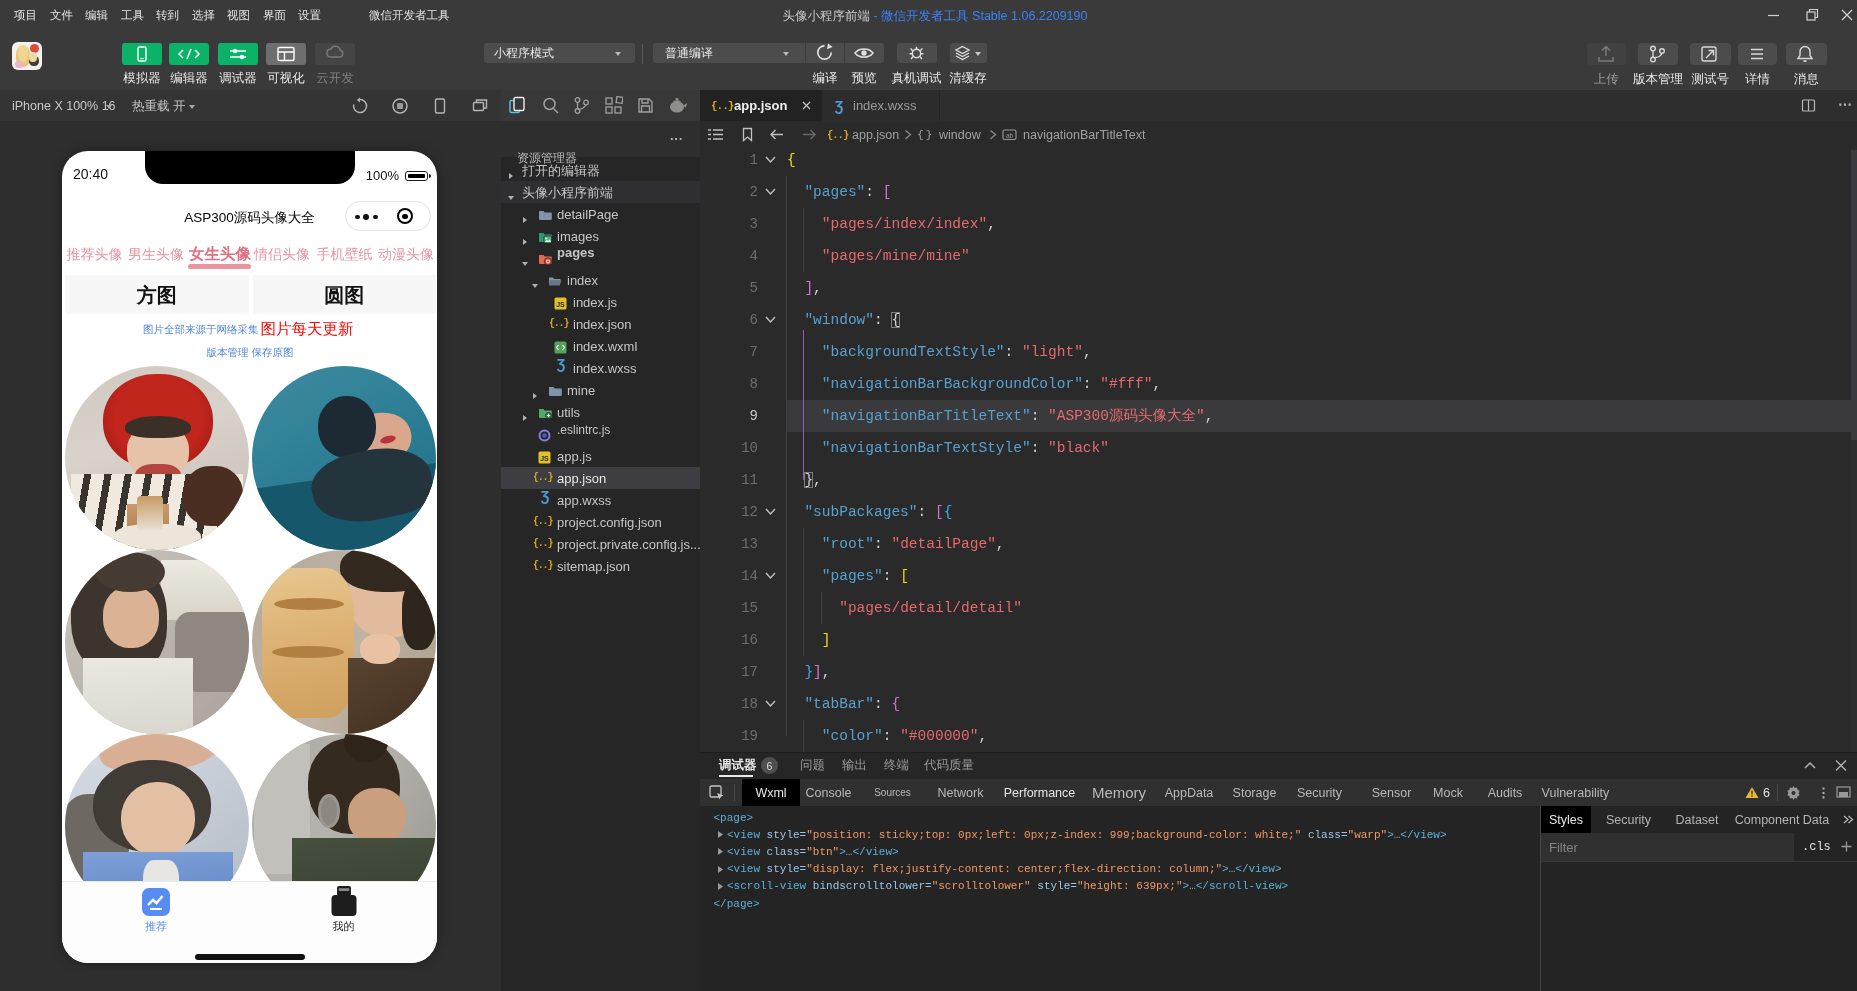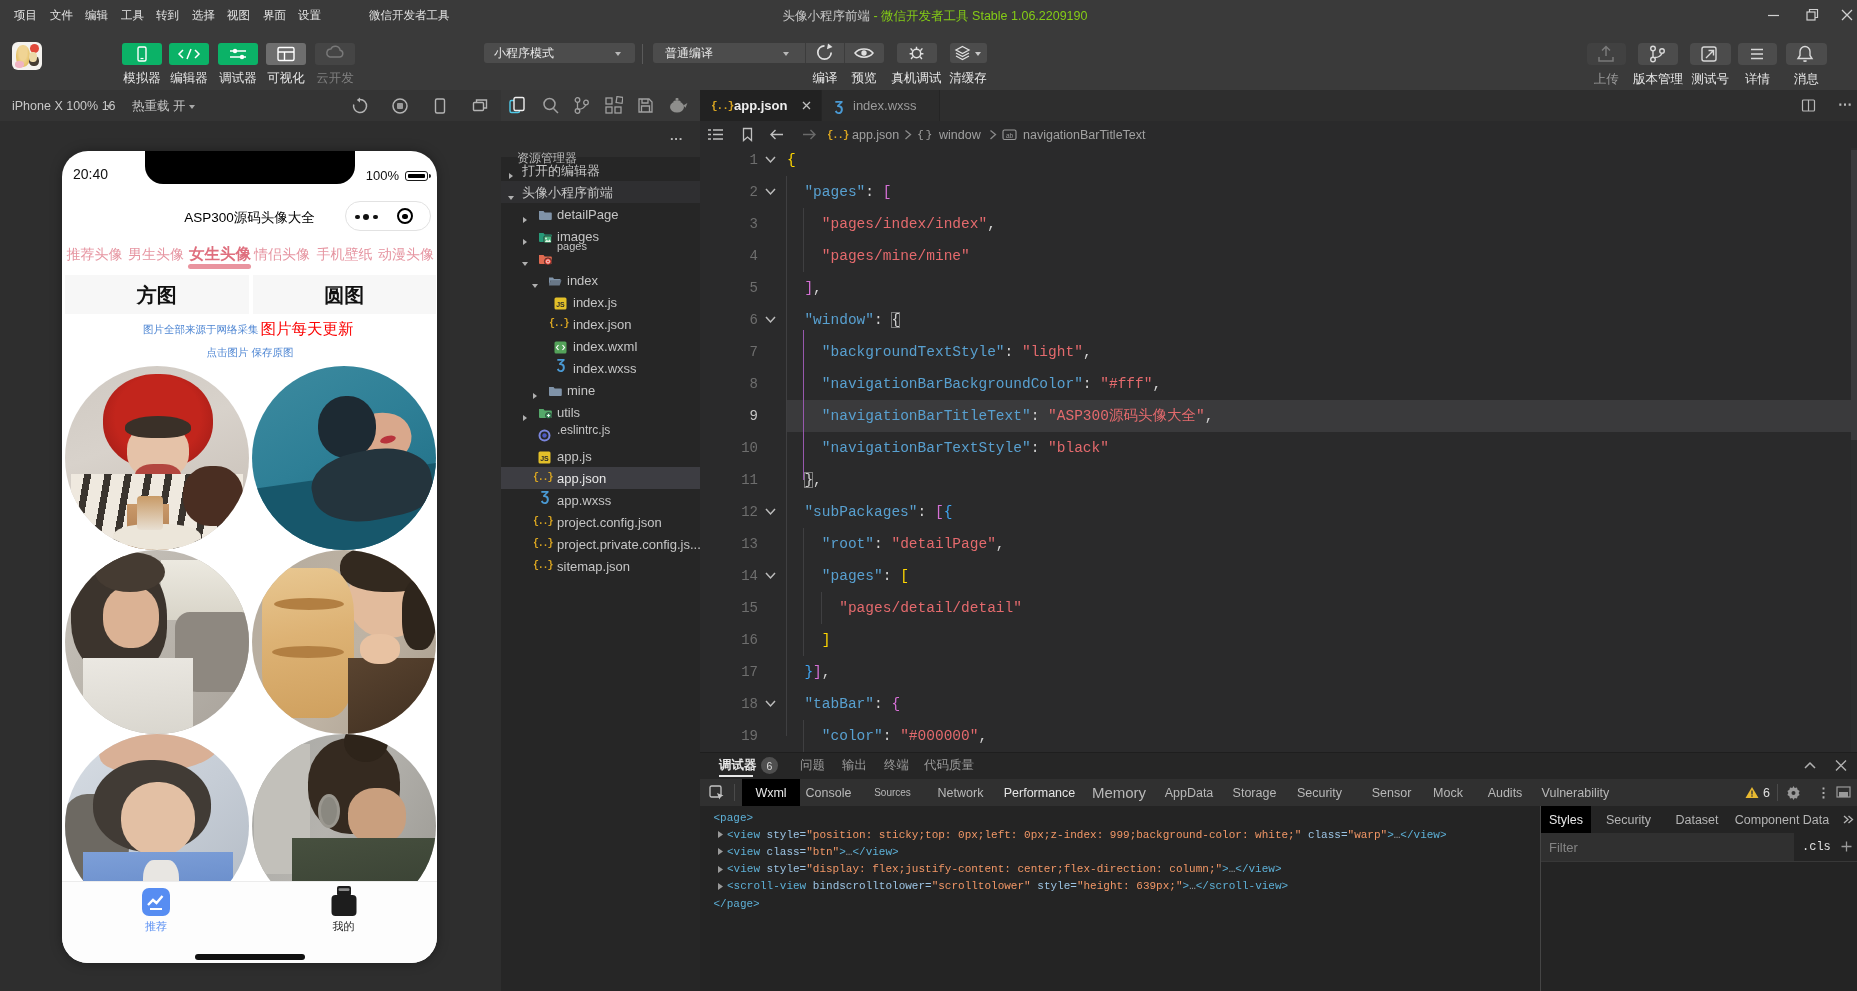--- a/index.html
+++ b/index.html
@@ -8,21 +8,21 @@
 <div style="position:absolute;top:8.0px;font-family:'Liberation Sans',sans-serif;font-size:11.5px;color:#e3e3e3;font-weight:400;line-height:15px;white-space:pre;left:50px;">文件</div>
 <div style="position:absolute;top:8.0px;font-family:'Liberation Sans',sans-serif;font-size:11.5px;color:#e3e3e3;font-weight:400;line-height:15px;white-space:pre;left:85px;">编辑</div>
 <div style="position:absolute;top:8.0px;font-family:'Liberation Sans',sans-serif;font-size:11.5px;color:#e3e3e3;font-weight:400;line-height:15px;white-space:pre;left:121px;">工具</div>
 <div style="position:absolute;top:8.0px;font-family:'Liberation Sans',sans-serif;font-size:11.5px;color:#e3e3e3;font-weight:400;line-height:15px;white-space:pre;left:156px;">转到</div>
 <div style="position:absolute;top:8.0px;font-family:'Liberation Sans',sans-serif;font-size:11.5px;color:#e3e3e3;font-weight:400;line-height:15px;white-space:pre;left:192px;">选择</div>
 <div style="position:absolute;top:8.0px;font-family:'Liberation Sans',sans-serif;font-size:11.5px;color:#e3e3e3;font-weight:400;line-height:15px;white-space:pre;left:227px;">视图</div>
 <div style="position:absolute;top:8.0px;font-family:'Liberation Sans',sans-serif;font-size:11.5px;color:#e3e3e3;font-weight:400;line-height:15px;white-space:pre;left:263px;">界面</div>
 <div style="position:absolute;top:8.0px;font-family:'Liberation Sans',sans-serif;font-size:11.5px;color:#e3e3e3;font-weight:400;line-height:15px;white-space:pre;left:298px;">设置</div>
 <div style="position:absolute;top:8.0px;font-family:'Liberation Sans',sans-serif;font-size:10px;color:#e3e3e3;font-weight:400;line-height:15px;white-space:pre;left:333px;margin-top:20px;">帮助</div>
 <div style="position:absolute;top:8.0px;font-family:'Liberation Sans',sans-serif;font-size:11.5px;color:#e3e3e3;font-weight:400;line-height:15px;white-space:pre;left:369px;">微信开发者工具</div>
-<div style="position:absolute;top:7.5px;font-family:'Liberation Sans',sans-serif;font-size:12.5px;color:#8d8d8d;font-weight:400;line-height:16px;white-space:pre;left:935px;transform:translateX(-50%);"><span style="color:#c9c9c9">头像小程序前端</span><span style="color:#84cc16"> - 微信开发者工具 Stable 1.06.2209190</span></div>
+<div style="position:absolute;top:7.5px;font-family:'Liberation Sans',sans-serif;font-size:12.5px;color:#8d8d8d;font-weight:400;line-height:16px;white-space:pre;left:935px;transform:translateX(-50%);"><span style="color:#c9c9c9">头像小程序前端</span><span style="color:#3b82f6"> - 微信开发者工具 Stable 1.06.2209190</span></div>
 <svg style="position:absolute;left:1766px;top:7px;" width="16" height="16" viewBox="0 0 16 16">
     <path d="M2 8.5 h11" stroke="#d0d0d0" stroke-width="1.2"></path>
   </svg>
 <svg style="position:absolute;left:1803px;top:7px;" width="16" height="16" viewBox="0 0 16 16">
     <rect x="4" y="5" width="8" height="8" fill="none" stroke="#d0d0d0" stroke-width="1.2"></rect>
     <path d="M6.5 5 V2.5 H14.5 V10.5 H12" fill="none" stroke="#d0d0d0" stroke-width="1.2"></path>
   </svg>
 <svg style="position:absolute;left:1839px;top:7px;" width="16" height="16" viewBox="0 0 16 16">
     <path d="M3 3 L13 13 M13 3 L3 13" stroke="#d0d0d0" stroke-width="1.3"></path>
   </svg>
@@ -223,21 +223,21 @@
     </svg></div>
 <div style="position:absolute;top:227.5px;font-family:'Liberation Sans',sans-serif;font-size:13px;color:#c5c5c5;font-weight:400;line-height:17px;white-space:pre;left:557px;">images</div>
 <div style="position:absolute;left:521px;top:254px;width:8px;height:8px;"><svg width="8" height="8" viewBox="0 0 8 8">
       <path d="M1 2 l3 4 3-4 z" fill="#b0b0b0"></path>
     </svg></div>
 <div style="position:absolute;left:538px;top:251.5px;width:14px;height:13px;"><svg width="14" height="14" viewBox="0 0 14 14">
       <path d="M1 3 h4.5 l1.2 1.6 H13 a0.8 0.8 0 0 1 0.8 0.8 V11 a1 1 0 0 1-1 1 H2 a1 1 0 0 1-1-1 z" fill="#e06a50"></path>
       <circle cx="10" cy="9.5" r="3.6" fill="#e8473a" stroke="#262626" stroke-width="0.8"></circle>
       <circle cx="10" cy="9.5" r="1.6" fill="none" stroke="#fff" stroke-width="0.8"></circle>
     </svg></div>
-<div style="position:absolute;top:238px;font-family:'Liberation Sans',sans-serif;font-size:11px;color:#c5c5c5;font-weight:400;line-height:17px;white-space:pre;left:557px;">pages</div>
+<div style="position:absolute;top:244px;font-family:'Liberation Sans',sans-serif;font-size:13px;color:#c5c5c5;font-weight:700;line-height:17px;white-space:pre;left:557px;">pages</div>
 <div style="position:absolute;left:531px;top:276px;width:8px;height:8px;"><svg width="8" height="8" viewBox="0 0 8 8">
       <path d="M1 2 l3 4 3-4 z" fill="#b0b0b0"></path>
     </svg></div>
 <div style="position:absolute;left:548px;top:273.5px;width:14px;height:13px;"><svg width="14" height="14" viewBox="0 0 14 14">
       <path d="M1 3.5 h4 l1 1.5 h6.5 v1.5 h-10 l-1.5 5 z" fill="#8093a8"></path>
       <path d="M1 11.5 l1.8-5.3 h10.7 l-1.8 5.3 z" fill="#8093a8" opacity="0.75"></path>
     </svg></div>
 <div style="position:absolute;top:271.5px;font-family:'Liberation Sans',sans-serif;font-size:13px;color:#c5c5c5;font-weight:400;line-height:17px;white-space:pre;left:567px;">index</div>
 <div style="position:absolute;left:554px;top:295.5px;width:14px;height:13px;"><svg width="13" height="13" viewBox="0 0 13 13">
       <rect x="0.5" y="0.5" width="12" height="12" rx="1.5" fill="#e3c029"></rect>
@@ -504,21 +504,21 @@
 <div style="position:absolute;left:220px;top:95px;transform:translateX(-50%);font-size:14px;color:#e695a1;white-space:nowrap">情侣头像</div>
 <div style="position:absolute;left:282.5px;top:95px;transform:translateX(-50%);font-size:14px;color:#e695a1;white-space:nowrap">手机壁纸</div>
 <div style="position:absolute;left:344px;top:95px;transform:translateX(-50%);font-size:14px;color:#e695a1;white-space:nowrap">动漫头像</div>
 <div style="position:absolute;left:126px;top:113px;width:63px;height:4.5px;background:#e9949f;border-radius:2.5px"></div>
 <div style="position:absolute;left:3px;top:124px;width:183.5px;height:39px;background:#f7f7f7"></div>
 <div style="position:absolute;left:190.5px;top:124px;width:183.5px;height:39px;background:#f7f7f7"></div>
 <div style="position:absolute;left:94.7px;top:131px;font-size:20px;font-weight:bold;color:#111;transform:translateX(-50%)">方图</div>
 <div style="position:absolute;left:282.3px;top:131px;font-size:20px;font-weight:bold;color:#111;transform:translateX(-50%)">圆图</div>
 <div style="position:absolute;left:81px;top:172px;font-size:10.5px;color:#4e86d3;white-space:nowrap">图片全部来源于网络采集</div>
 <div style="position:absolute;left:198.6px;top:168px;font-size:15.5px;color:#fb0404;white-space:nowrap">图片每天更新</div>
-<div style="position:absolute;left:188px;top:194.5px;transform:translateX(-50%);font-size:10.5px;color:#4e86d3;white-space:nowrap">点击图片 保存原图</div>
+<div style="position:absolute;left:188px;top:194.5px;transform:translateX(-50%);font-size:10.5px;color:#4e86d3;white-space:nowrap">版本管理 保存原图</div>
 <div style="position:absolute;left:2.5px;top:215px;width:184px;height:184px;border-radius:50%;overflow:hidden">
       <div style="position:absolute;inset:0;background:linear-gradient(160deg,#cfc9c2 0%,#d8d2cb 40%,#c4bbb2 100%)"></div>
       <div style="position:absolute;left:38px;top:8px;width:110px;height:95px;background:radial-gradient(ellipse at 50% 45%,#c2251c 0 55%,#a81e18 80%,#8f1812 100%);border-radius:48%"></div>
       <div style="position:absolute;left:62px;top:58px;width:62px;height:55px;background:#e5c2a8;border-radius:45%"></div>
       <div style="position:absolute;left:60px;top:50px;width:66px;height:22px;background:#3a3028;border-radius:50% 50% 40% 40%"></div>
       <div style="position:absolute;left:70px;top:98px;width:46px;height:28px;background:#b3463f;border-radius:40%"></div>
       <div style="position:absolute;left:6px;top:108px;width:172px;height:80px;background:repeating-linear-gradient(100deg,#efe9df 0 13px,#3a342e 13px 20px)"></div>
       <div style="position:absolute;left:118px;top:100px;width:60px;height:60px;background:#4a2e22;border-radius:45%"></div>
       <div style="position:absolute;left:62px;top:138px;width:42px;height:46px;background:linear-gradient(180deg,#c9996a,#a8764a)"></div>
       <div style="position:absolute;left:48px;top:158px;width:88px;height:30px;background:#ece6da;border-radius:40% 40% 0 0"></div>

